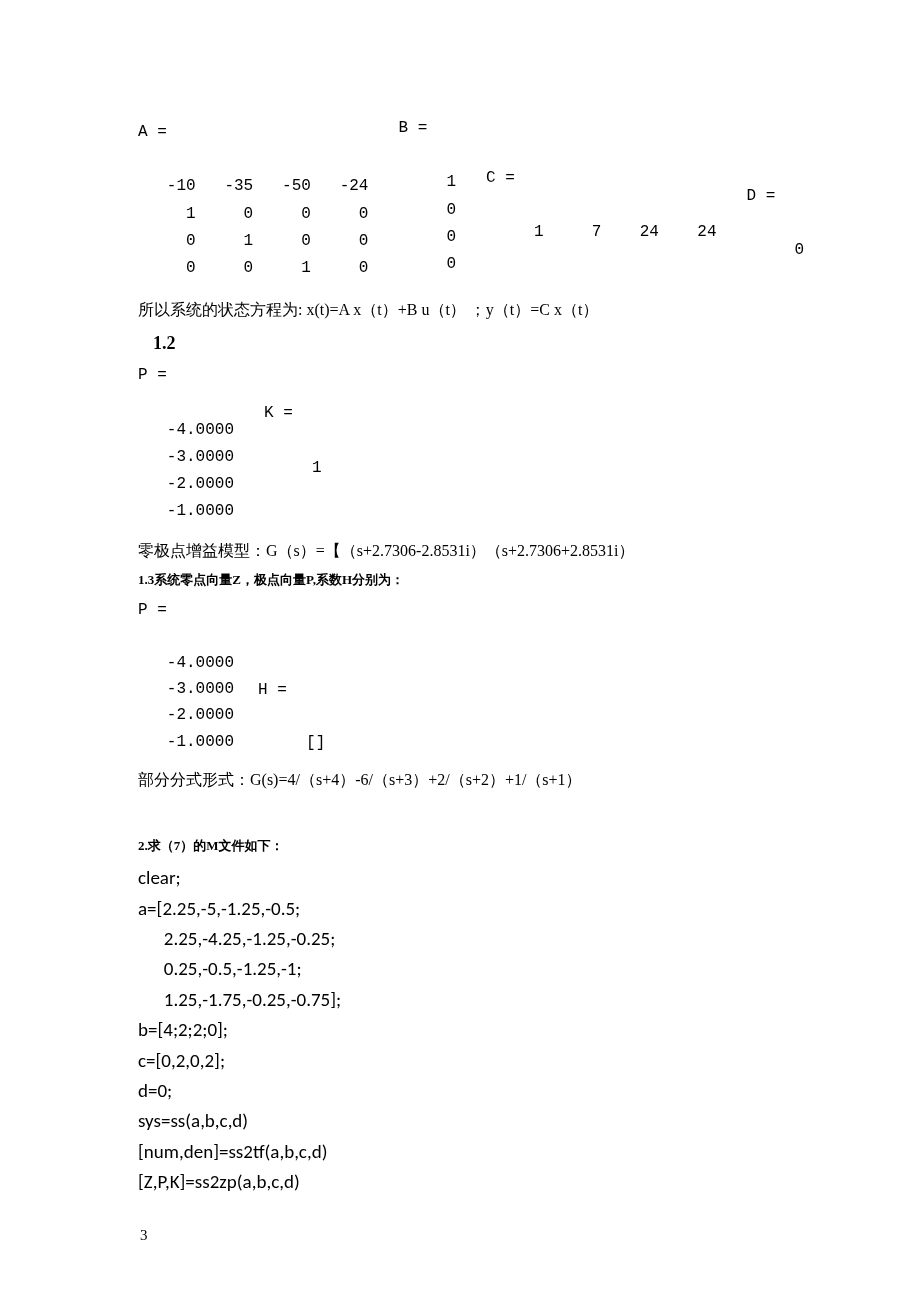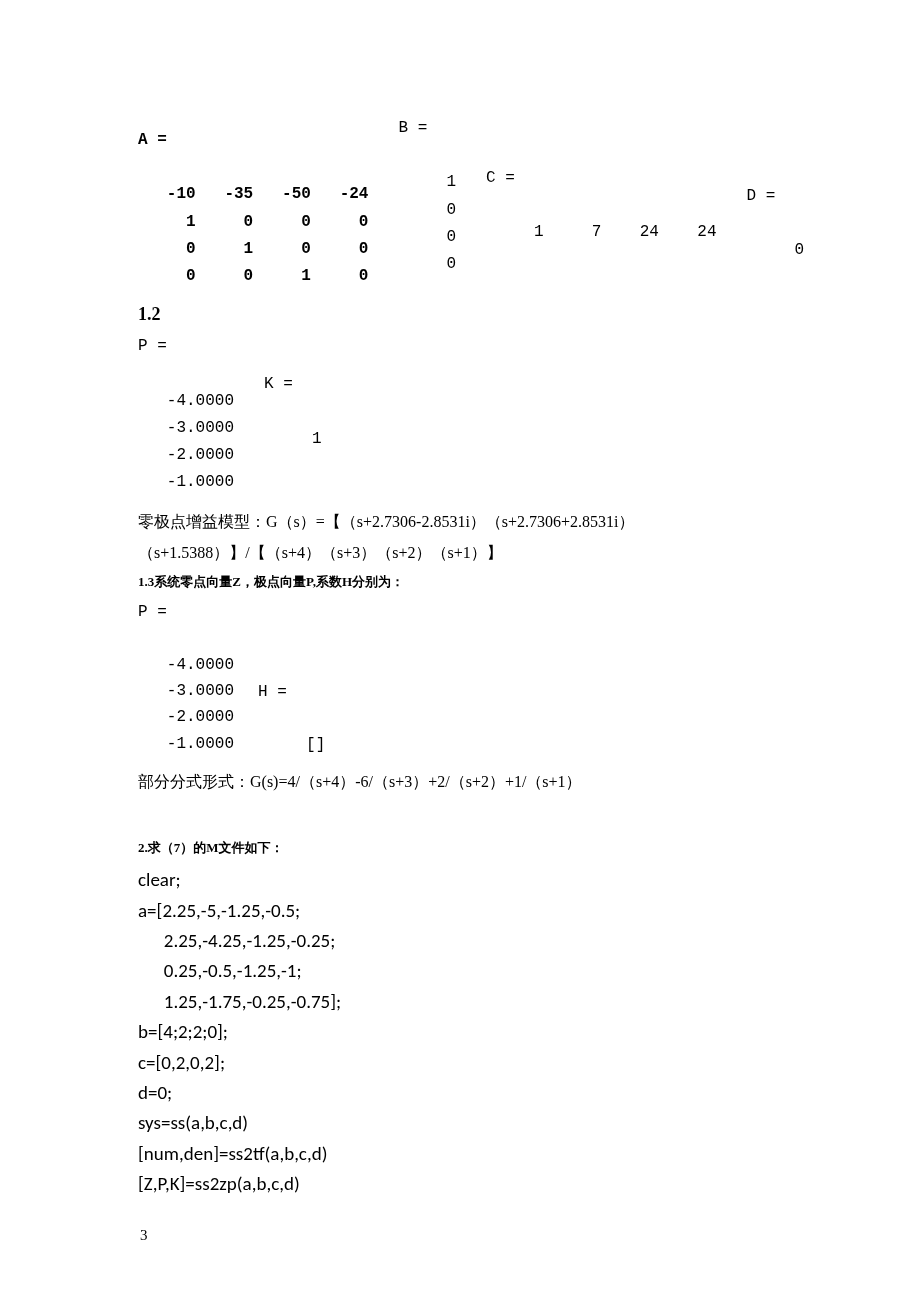--- a/index.html
+++ b/index.html
@@ -19,35 +19,35 @@
   }
   .block1 {
     display: flex;
     align-items: flex-start;
     gap: 30px;
     font-family: "Courier New", monospace;
     line-height: 1.7;
     margin-bottom: 14px;
   }
   .col { white-space: pre; }
-  .block1 .a-col { margin-top: 12px; font-weight: bold; }
+  .block1 .a-col { margin-top: 4px; }
   .block1 .b-col { margin-top: 0px; }
   .block1 .c-col { margin-top: 50px; }
   .block1 .d-col { margin-top: 68px; }
 
   .para {
     font-family: "SimSun", "宋体", serif;
     line-height: 1.7;
     margin: 4px 0;
   }
   .heading {
     font-family: "Times New Roman", serif;
     font-weight: bold;
     font-size: 18px;
-    margin: 10px 0 8px 0;
+    margin: 10px 0 8px 15px;
   }
   .heading-inline {
     font-family: "SimSun", serif;
     font-weight: normal;
     font-weight: bold;
     font-size: 13px;
     margin: 2px 0 6px 0;
     line-height: 1.7;
   }
   .heading-inline .num { font-family: "Times New Roman", serif; font-weight: bold; }
@@ -109,37 +109,37 @@
      0
      0</span></div>
     <div class="col c-col"><span>C =</span>
 
 <span>     1     7    24    24</span></div>
     <div class="col d-col"><span>D =</span>
 
 <span>     0</span></div>
   </div>
 
+  <div class="para">所以系统的状态方程为: x(t)=A x（t）+B u（t） ；y（t）=C x（t）</div>
 
   <div class="heading">1.2</div>
 
   <div class="block2">
     <div class="col p-col"><span>P =</span>
 
 <span>   -4.0000
    -3.0000
    -2.0000
    -1.0000</span></div>
     <div class="col k-col"><span>K =</span>
 
 <span>     1</span></div>
   </div>
 
   <div class="para">零极点增益模型：G（s）=【（s+2.7306-2.8531i）（s+2.7306+2.8531i）</div>
-  <div class="para">（s+1.5388）】/【（s+4）（s+3）（s+2）（s+1）】</div>
 
   <div class="heading-inline"><span class="num">1.3</span><span>系统零点向量Z，极点向量P,系数H分别为：</span></div>
 
   <div class="block3">
     <div class="col p2-col"><span>P =</span>
 
 <span>   -4.0000
    -3.0000
    -2.0000
    -1.0000</span></div>

